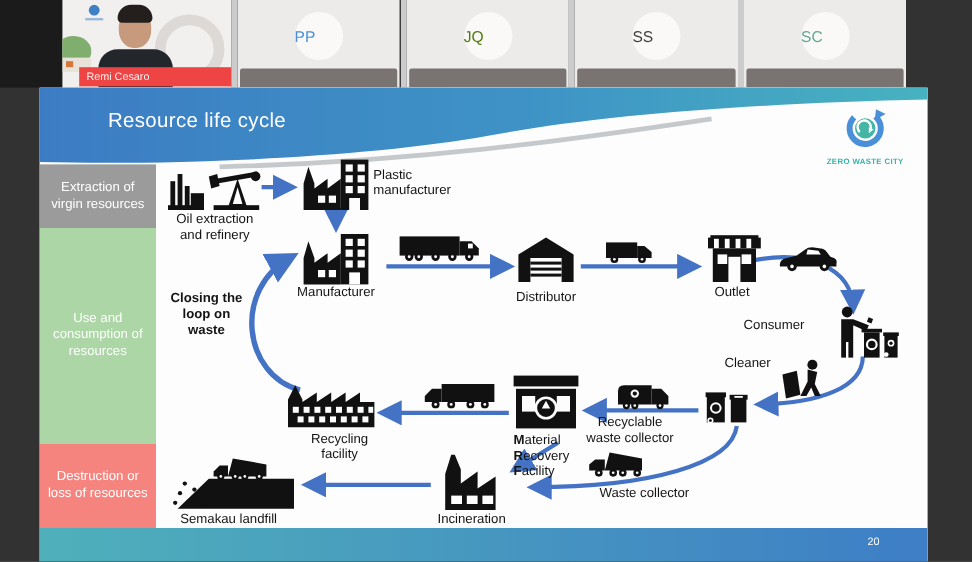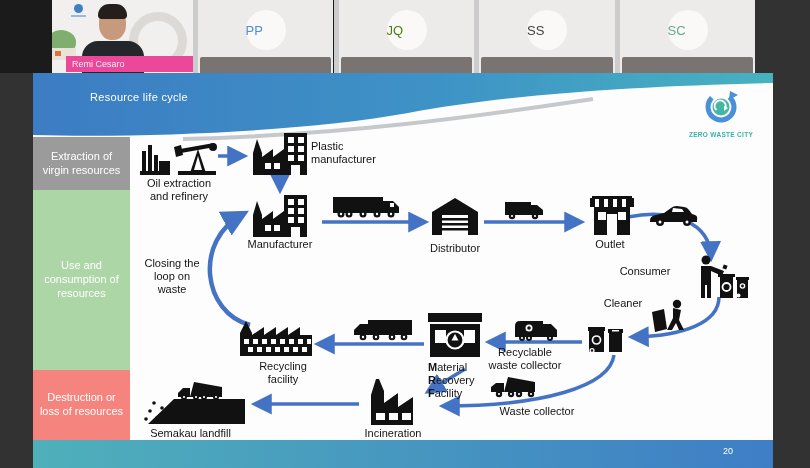--- a/index.html
+++ b/index.html
@@ -18,26 +18,26 @@
   #cam-swirl{position:absolute;right:6px;top:12px;width:40px;height:40px;border-radius:50%;
        border:9px solid #dcd9d6;}
   #cam-logo{position:absolute;left:22px;top:4px;width:9px;height:9px;border-radius:50%;background:#3f7fc4;}
   #cam-logo-line{position:absolute;left:19px;top:15px;width:15px;height:2px;background:#9db8d4;}
   #cam-plant{position:absolute;left:-4px;top:30px;width:28px;height:22px;background:#7fae6e;border-radius:50% 60% 40% 50%;}
   #cam-shelf{position:absolute;left:0;top:48px;width:24px;height:12px;background:#e8e2d8;}
   #cam-shelf b{position:absolute;left:3px;top:3px;width:6px;height:5px;background:#d4773a;}
   #cam-shoulders{position:absolute;left:30px;bottom:0;width:62px;height:32px;background:#23262b;border-radius:16px 16px 0 0;}
   #cam-head{position:absolute;left:47px;top:8px;width:27px;height:32px;background:#c79a7d;border-radius:46%;}
   #cam-hair{position:absolute;left:46px;top:4px;width:29px;height:15px;background:#241f1d;border-radius:12px 12px 4px 4px;}
-  #cam-name{position:absolute;left:14px;right:0;bottom:1px;height:16px;background:#ec4899;
+  #cam-name{position:absolute;left:14px;right:0;bottom:1px;height:16px;background:#ef4444;
        color:#f2f2f2;font-size:9px;line-height:16px;padding-left:6px;}
   
   #slide{position:absolute;left:33px;top:73px;width:740px;height:395px;background:#fdfdfd;overflow:hidden;}
   #header-svg{position:absolute;left:0;top:0;}
-  #slide-title{position:absolute;left:57px;top:18px;color:#ffffff;font-size:11px;letter-spacing:.3px;}
+  #slide-title{position:absolute;left:57px;top:18px;color:#ffffff;font-size:17px;letter-spacing:.3px;}
   #logo{position:absolute;left:648px;top:16px;width:80px;text-align:center;}
   #logo-text{font-size:6.5px;font-weight:bold;letter-spacing:.3px;margin-top:2px;}
   .band{position:absolute;left:0;width:97px;display:flex;align-items:center;justify-content:center;
        color:#ffffff;font-size:11px;line-height:1.25;text-align:center;padding:0 6px;box-sizing:border-box;}
   #band-1{top:64px;height:53px;}
   #band-2{top:117px;height:180px;}
   #band-3{top:297px;height:70px;}
   #bottom-bar{position:absolute;left:0;top:367px;width:740px;height:28px;
        background:linear-gradient(90deg,#4fb0ba,#3e7ec6);}
   #page-num{position:absolute;left:690px;top:6px;color:#fff;font-size:9px;}
@@ -401,21 +401,21 @@
       <div><b>F</b><span>acility</span></div>
     </div>
     <div class="lbl" style="left:437px;top:273px;width:110px;">
       <div>Recyclable</div>
       <div>waste collector</div>
     </div>
     <div class="lbl" style="left:200px;top:287px;width:100px;">
       <div>Recycling</div>
       <div>facility</div>
     </div>
-    <div class="lbl" style="left:99px;top:184px;width:80px;">
+    <div class="lbl" style="left:99px;top:170px;width:80px;font-weight:bold;">
       <div>Closing the</div>
       <div>loop on</div>
       <div>waste</div>
     </div>
     <div class="lbl" style="left:444px;top:332px;width:120px;">Waste collector</div>
     <div class="lbl" style="left:310px;top:354px;width:100px;">Incineration</div>
     <div class="lbl" style="left:105px;top:354px;width:105px;">Semakau landfill</div>
 
     <div id="bottom-bar">
       <div id="page-num">20</div>

